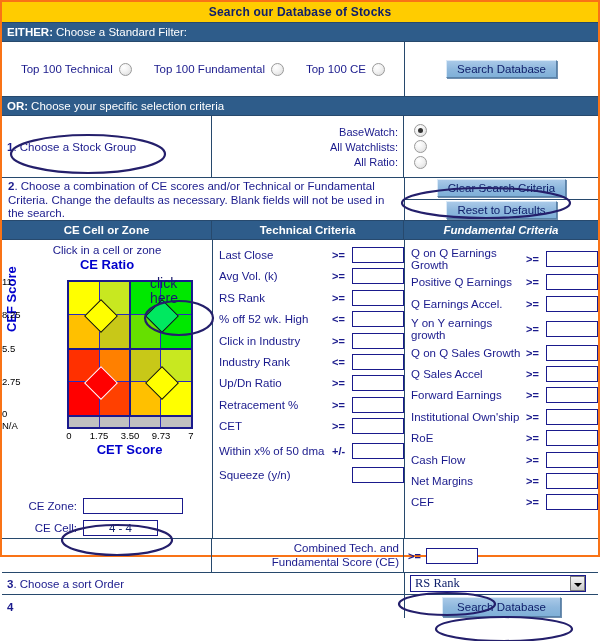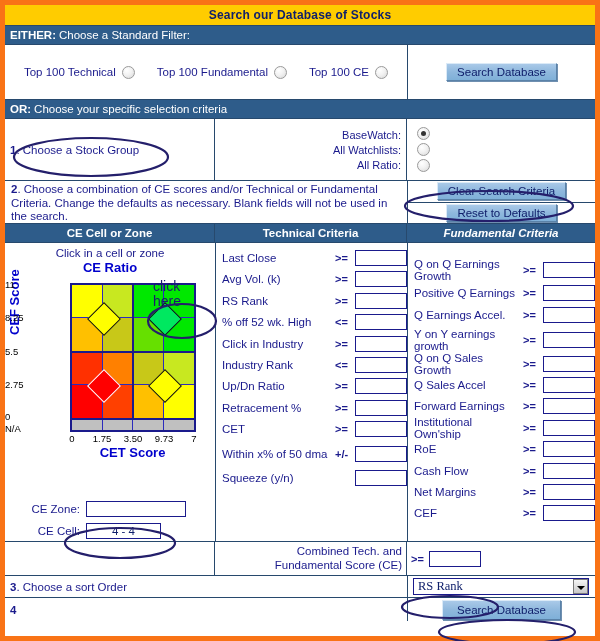--- a/index.html
+++ b/index.html
@@ -4,21 +4,21 @@
 <style>
   html,body{margin:0;padding:0;}
   body{
     width:600px;height:641px;
     background:#ffffff;
     font-family:"Liberation Sans", sans-serif;
     font-size:11px;
     color:#1a1a8c;
     overflow:hidden;
   }
-  .page{position:relative;width:600px;height:641px;box-sizing:border-box;border:5px solid #f97316;}
+  .page{position:relative;width:600px;height:557px;box-sizing:border-box;border:2px solid #f97316;}
 
   
   .row{display:flex;width:100%;box-sizing:border-box;}
   .cellbox{box-sizing:border-box;}
 
   
   .banner{
     height:20px;background:#FFCC00;border-bottom:1px solid #27496d;
     display:flex;align-items:center;justify-content:center;
     font-weight:bold;font-size:12px;color:#10206b;letter-spacing:.2px;
@@ -84,21 +84,21 @@
     border-bottom:1px solid #27496d;
   }
   .h1{flex:0 0 210px;border-right:1px solid #27496d;}
   .h2{flex:0 0 192px;border-right:1px solid #27496d;}
   .h3{flex:1;font-style:italic;}
 
   
   .mainRow{display:flex;height:299px;border-bottom:1px solid #27496d;box-sizing:border-box;}
   .colCE{flex:0 0 210px;border-right:1px solid #27496d;box-sizing:border-box;position:relative;}
   .colTech{flex:0 0 192px;border-right:1px solid #27496d;box-sizing:border-box;padding:6px 0 0 6px;}
-  .colFund{flex:1;box-sizing:border-box;padding:14px 0 0 6px;}
+  .colFund{flex:1;box-sizing:border-box;padding:6px 0 0 6px;}
 
   
   .ceTitle{text-align:center;font-size:11.5px;margin-top:4px;}
   .ceZoneTitle{text-align:center;font-weight:bold;font-size:13px;color:#0000cc;margin-top:1px;}
   .chartWrap{position:relative;width:210px;height:190px;}
   .ylabel{
     position:absolute;left:2px;top:60px;transform:rotate(-90deg);transform-origin:left top;
     font-weight:bold;font-size:13px;color:#0000cc;white-space:nowrap;
   }
   .gridbox{position:absolute;left:65px;top:8px;width:122px;height:145px;border:2px solid #1a1a8c;box-sizing:content-box;}

